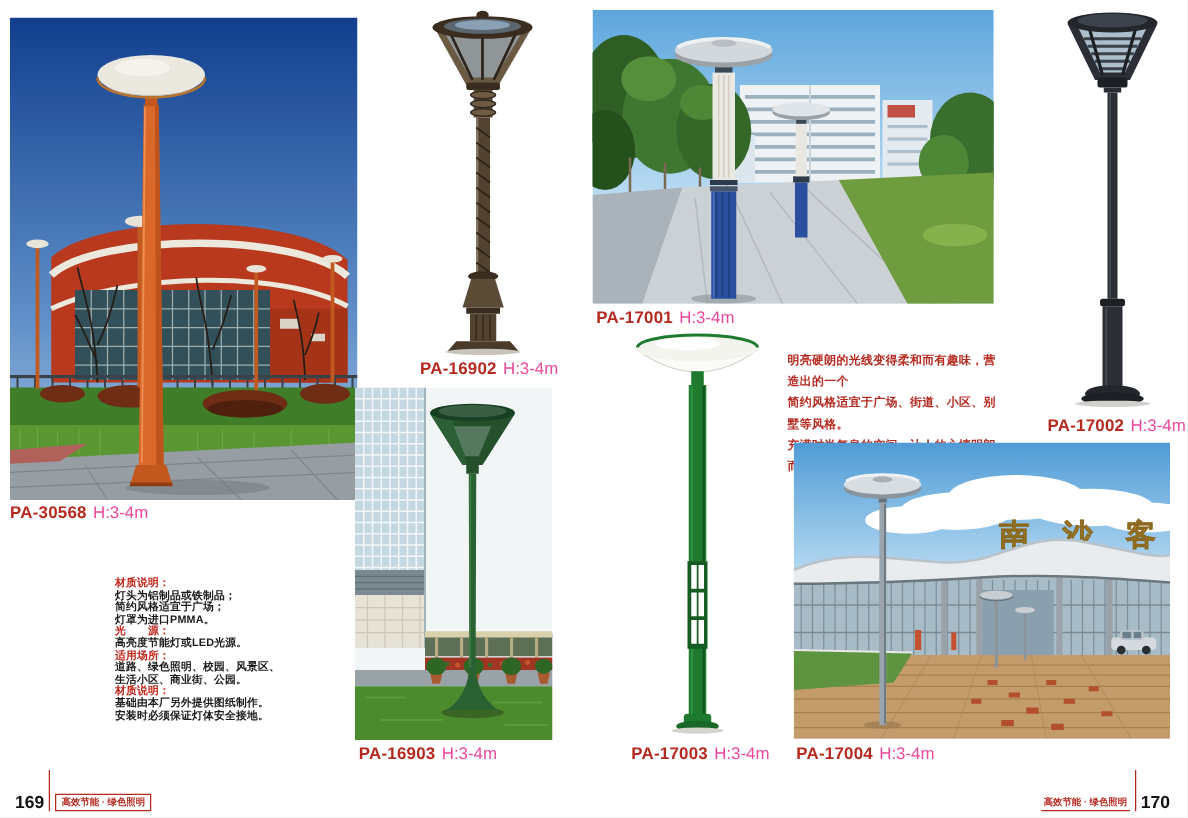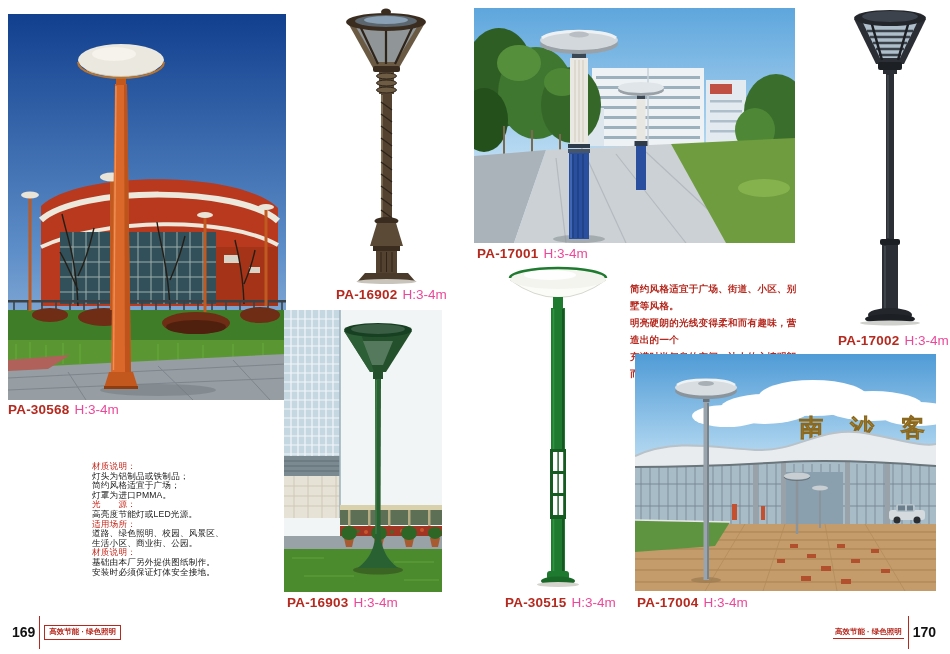--- a/index.html
+++ b/index.html
@@ -5,23 +5,23 @@
   * { margin:0; padding:0; box-sizing:border-box; }
   html,body { background:#e9e9e9; font-family:"Liberation Sans", sans-serif; }
   .page { position:relative; width:950px; height:654px; background:#ffffff; overflow:hidden; margin:0 auto; }
   .abs { position:absolute; }
   .product-label { position:absolute; white-space:nowrap; font-size:13.5px; line-height:15px; }
   .product-label .code { color:#b5291f; font-weight:bold; margin-right:5px; letter-spacing:0.2px;margin-top:22px; }
   .product-label .hspec { color:#ec4899; }
   .style-note { position:absolute; left:630px; top:280px; width:172px; color:#b5291f;
                 font-size:9.5px; font-weight:bold; line-height:17px; letter-spacing:0.3px; }
   .spec-note { position:absolute; left:92px; top:462px; width:185px; font-size:8.6px;
-               line-height:9.6px; color:#1a1a1a; font-weight:normal; letter-spacing:0.2px; }
+               line-height:9.6px; color:#1a1a1a; font-weight:bold; letter-spacing:0.2px; }
   .spec-note .rt { color:#c32418; }
-  .footer { position:absolute; top:616px; display:flex; align-items:center; }
+  .footer { position:absolute; top:616px; display:flex; align-items:flex-end; }
   .footer-left { left:12px; }
   .footer-right { right:14px; }
   .pageno { font-size:14px; font-weight:bold; color:#111; line-height:15px; }
   .vrule { width:1px; background:#b5291f; height:33px; margin:0 4px; flex:0 0 1px; }
   .slogan { color:#b5291f; font-size:7.5px; font-weight:bold; line-height:1; white-space:nowrap; margin-top:2px; }
   .slogan.boxed { border:1px solid #b5291f; padding:2px 4px 3px; margin-top:0; }
   .slogan.underlined { border-bottom:1px solid #b5291f; padding:0 2px 3px; }
   svg { display:block; }
 </style>
 </head>
@@ -233,22 +233,22 @@
       <ellipse cx="105" cy="32" rx="39" ry="10" fill="#d3d8dc"></ellipse>
       <path d="M68,30 A39,10 0 0 1 142,30" stroke="#eef1f3" stroke-width="3" fill="none"></path>
       <ellipse cx="105" cy="26.5" rx="10" ry="3" fill="#b8bec4"></ellipse>
     </g>
   </svg>
   <div class="product-label" style="left:477px;top:246px">
     <span class="code">PA-17001</span><span class="hspec">H:3-4m</span>
   </div>
 
   <div class="style-note">
+    <div>明亮硬朗的光线变得柔和而有趣味，营造出的一个</div>
     <div>简约风格适宜于广场、街道、小区、别墅等风格。</div>
-    <div>明亮硬朗的光线变得柔和而有趣味，营造出的一个</div>
     <div>充满时尚气息的空间，让人的心情明朗而愉快。</div>
   </div>
 
   <svg class="abs" style="left:843px;top:6px" width="94" height="324" viewBox="0 0 94 324">
     <g>
       <polygon points="11,13 83,13 61,58 33,58" fill="#2b2f35"></polygon>
       <polygon points="20,17 74,17 57,52 37,52" fill="#aebecb"></polygon>
       <g stroke="#3a4148" stroke-width="2.4">
           <path d="M24,25 H70 M27,31 H67 M30,37 H64 M33,43 H61 M36,49 H58"></path>
         </g>
@@ -397,21 +397,21 @@
           <rect x="56.8" y="233" width="4.4" height="19"></rect>
       </g>
     </g>
     <g>
       <rect x="45" y="308" width="22" height="9" rx="3" fill="#1e7a2e"></rect>
       <ellipse cx="56" cy="318" rx="17" ry="4.5" fill="#1a6828"></ellipse>
       <ellipse cx="56" cy="321.5" rx="21" ry="2.5" fill="#d4d4cc"></ellipse>
     </g>
   </svg>
   <div class="product-label" style="left:505px;top:595px">
-    <span class="code">PA-30515</span><span class="hspec">H:3-4m</span>
+    <span class="code">PA-17003</span><span class="hspec">H:3-4m</span>
   </div>
 
   <svg class="abs" style="left:635px;top:354px" width="301" height="237" viewBox="0 0 301 237">
     <defs>
       <linearGradient id="sky7" x1="0" y1="0" x2="0" y2="1">
         <stop offset="0" stop-color="#4f9bd6"></stop>
           <stop offset="1" stop-color="#cfe9f8"></stop>
       </linearGradient>
     </defs>
     <rect width="301" height="130" fill="url(#sky7)"></rect>

